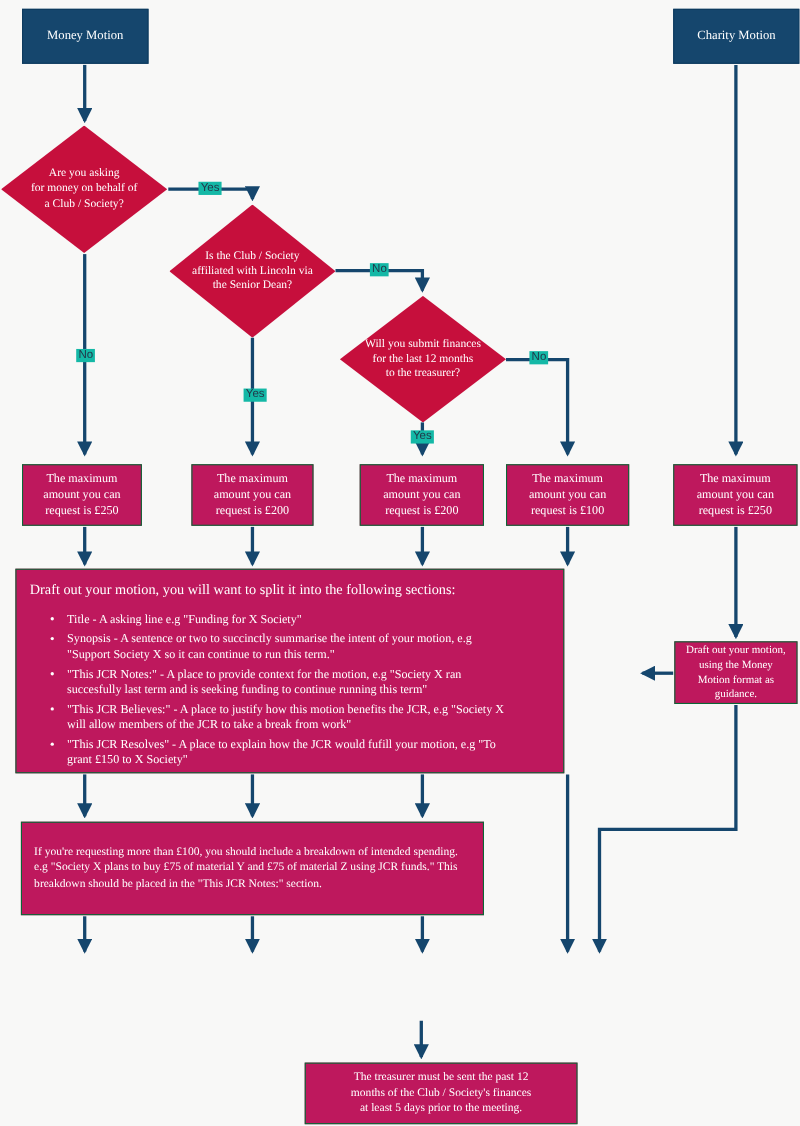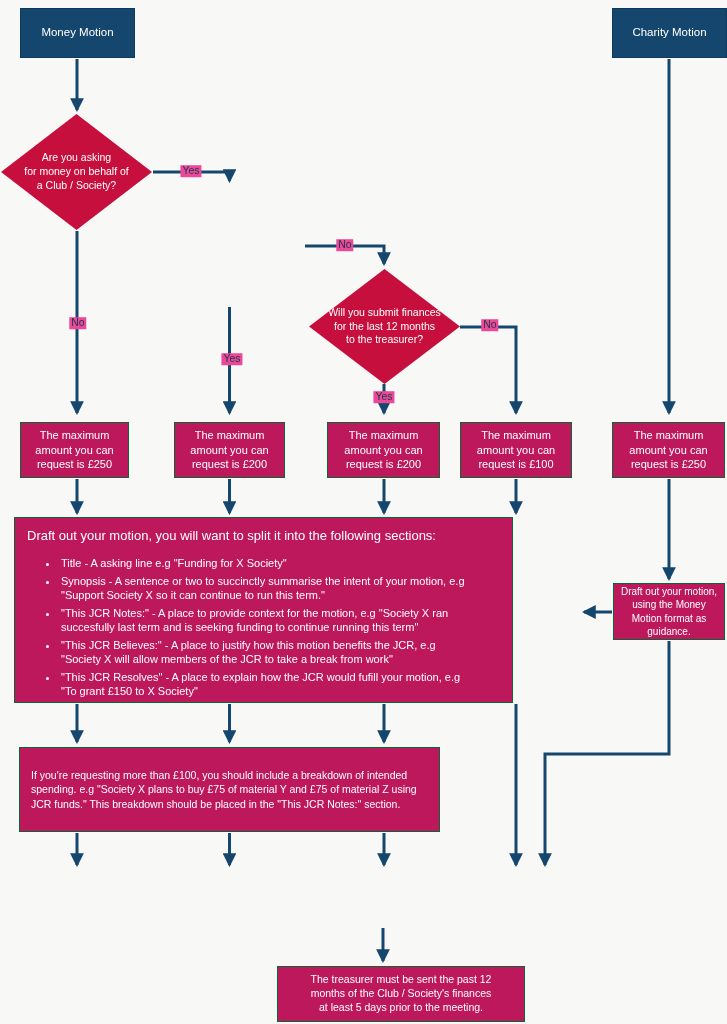--- a/index.html
+++ b/index.html
@@ -6,21 +6,21 @@
   .canvas {
     position:relative; width:727px; height:1024px;
     background:#f8f8f7; overflow:hidden;
     font-family:"Liberation Sans","DejaVu Sans",sans-serif;
     color:#fff;
   }
   svg.connectors { position:absolute; left:0; top:0; pointer-events:none; }
   .node {
     position:absolute; box-sizing:border-box;
     display:flex; align-items:center; justify-content:center;
-    text-align:center; line-height:1.32; white-space:pre-line;
+    text-align:center; line-height:1.32; white-space:pre-line;font-family:Liberation Serif, serif;
   }
   .rect-blue  { background:#15466D; border:1px solid #0d3a5e; font-size:11.5px; }
   .rect-green { background:#be185d; border:1px solid #0b6636; font-size:11px; }
   .diamond {
     background:#C60F3C; border:none;
     clip-path:polygon(50% 0,100% 50%,50% 100%,0 50%);
     font-size:10.5px;
   }
   .para {
     text-align:left; justify-content:flex-start;
@@ -34,21 +34,21 @@
   .draft-intro { font-size:13px; }
   .draft-box ul {
     margin:12px 0 0 0; padding:0 30px 0 32px;
     font-size:11px; line-height:1.32; list-style:disc;
   }
   .draft-box li { margin-bottom:3px; padding-left:2px; }
   .small-center { font-size:11px; padding:5px 10px; }
   .tiny-center  { font-size:10.5px; padding:4px 0; }
   .edge-label {
     position:absolute; transform:translate(-50%,-50%);
-    font-size:10.5px; color:#22384a; background:#ec4899;
+    font-size:10.5px; color:#22384a; background:#14b8a6;
     padding:0 2px; line-height:1.1;
   }
 </style>
 </head>
 <body>
 
 <div class="canvas">
 
   <svg class="connectors" width="727" height="1024" viewBox="0 0 727 1024">
     <defs>
@@ -89,20 +89,23 @@
   <span class="edge-label" style="left:232px; top:359px;">Yes</span>
   <span class="edge-label" style="left:384px; top:397px;">Yes</span>
   <span class="edge-label" style="left:490px; top:325px;">No</span>
 
   <div class="node rect-blue" style="left:20px; top:8px; width:115px; height:50px;">Money Motion</div>
   <div class="node diamond" style="left:1px; top:114px; width:151px; height:116px;">Are you asking
 for money on behalf of
 a Club / Society?</div>
 
   <div class="node rect-blue" style="left:612px; top:8px; width:115px; height:50px;">Charity Motion</div>
+  <div class="node diamond" style="left:154px; top:186px; width:151px; height:121px;">Is the Club / Society
+affiliated with Lincoln via
+the Senior Dean?</div>
   <div class="node diamond" style="left:309px; top:269px; width:151px; height:115px;">Will you submit finances
 for the last 12 months
 to the treasurer?</div>
 
   <div class="node rect-green small-center" style="left:20px;  top:422px; width:109px; height:56px;">The maximum
 amount you can
 request is £250</div>
   <div class="node rect-green small-center" style="left:174px; top:422px; width:111px; height:56px;">The maximum
 amount you can
 request is £200</div>

